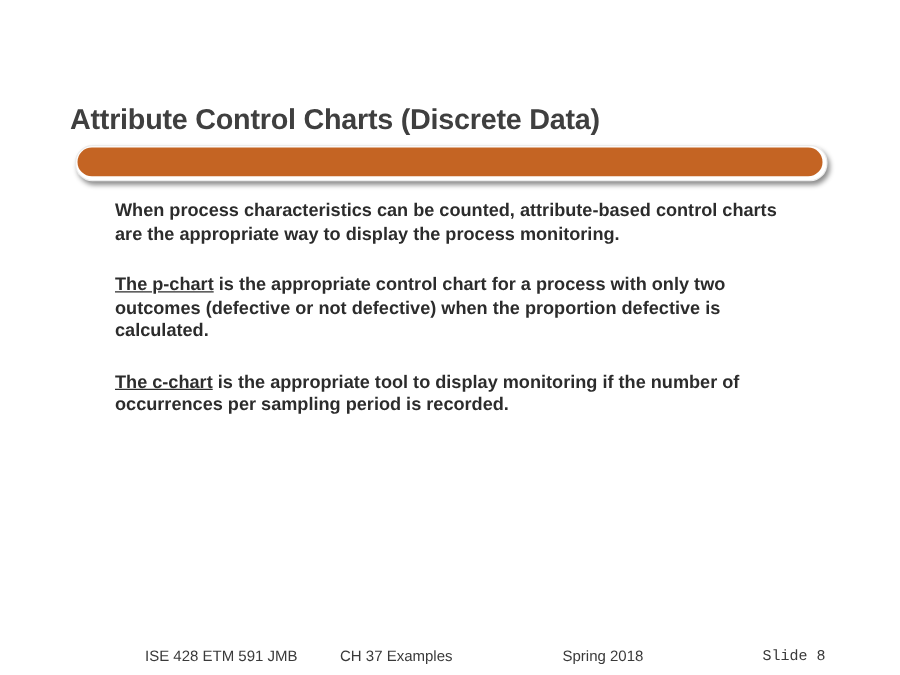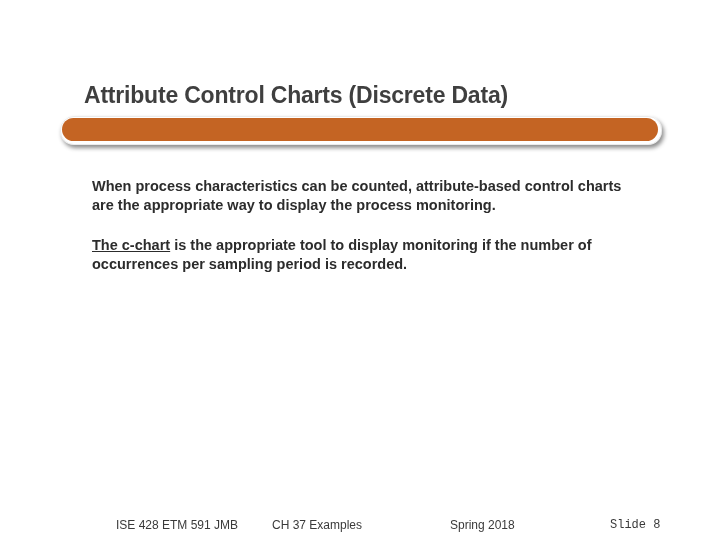--- a/index.html
+++ b/index.html
@@ -6,21 +6,21 @@
   html, body { width: 720px; height: 540px; font-family: Verdana, Geneva, sans-serif; background: #fff; color: #333; }
   .slide {
     position: relative;
     width: 720px;
     height: 540px;
     background: #fff;
     overflow: hidden;
   }
   .title-block {
     position: absolute;
-    left: 84px;
+    left: 56px;
     top: 82px;
     width: 590px;
   }
   .title-text {
     font-size: 23px;
     font-weight: bold;
     color: #3f3f3f;
     letter-spacing: -0.2px;
   }
   .title-bar {
@@ -40,21 +40,21 @@
     width: 600px;
     height: 27px;
     border-radius: 14px;
     box-shadow: 2px 3px 4px rgba(0,0,0,0.45);
     border: 1px solid rgba(0,0,0,0.08);
     pointer-events: none;
   }
   .body {
     position: absolute;
     left: 92px;
-    top: 177px;
+    top: 160px;
     width: 550px;
   }
   .para {
     font-size: 14.5px;
     line-height: 1.28;
     font-weight: bold;
     color: #2c2c2c;
     margin-bottom: 22px;
   }
   .para .lead { text-decoration: underline; }
@@ -78,20 +78,23 @@
 
   <div class="title-block">
     <div class="title-text">Attribute Control Charts (Discrete Data)</div>
   </div>
   <div class="title-bar"></div>
 
   <div class="body">
 
     <p class="para">When process characteristics can be counted, attribute-based control charts are the appropriate way to display the process monitoring.</p>
 
+    <p class="para">
+      <span class="lead">The p-chart</span><span> is the appropriate control chart for a process with only two outcomes (defective or not defective) when the proportion defective is calculated.</span>
+    </p>
 
     <p class="para">
       <span class="lead">The c-chart</span><span> is the appropriate tool to display monitoring if the number of occurrences per sampling period is recorded.</span>
     </p>
 
 
   </div>
 
   <div class="footer">
     <span class="f1">ISE 428  ETM 591 JMB</span>

